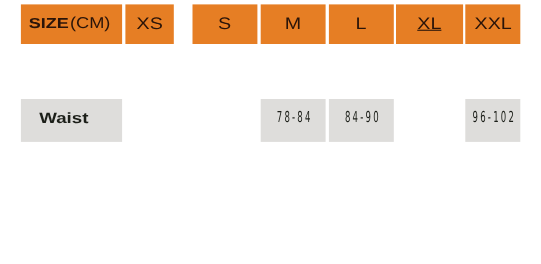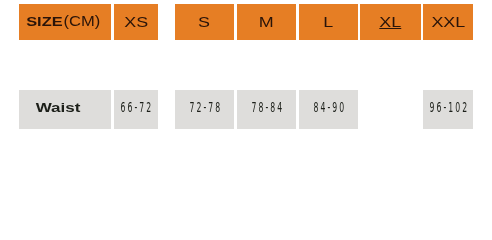--- a/index.html
+++ b/index.html
@@ -47,26 +47,20 @@
   <div class="cell hcell k5">
       <span class="hdr-txt sz">XL</span>
     </div>
   <div class="cell hcell k6">
       <span class="hdr-txt sz">XXL</span>
     </div>
 
   <div class="cell bcell k0">
       <span class="bdy-txt lbl">Waist</span>
     </div>
-  <div class="cell bcell k1">
-      <span class="bdy-txt val">66-72</span>
-    </div>
-  <div class="cell bcell k2">
-      <span class="bdy-txt val">72-78</span>
-    </div>
   <div class="cell bcell k3">
       <span class="bdy-txt val">78-84</span>
     </div>
   <div class="cell bcell k4">
       <span class="bdy-txt val">84-90</span>
     </div>
   <div class="cell bcell k6">
       <span class="bdy-txt val">96-102</span>
     </div>
 

